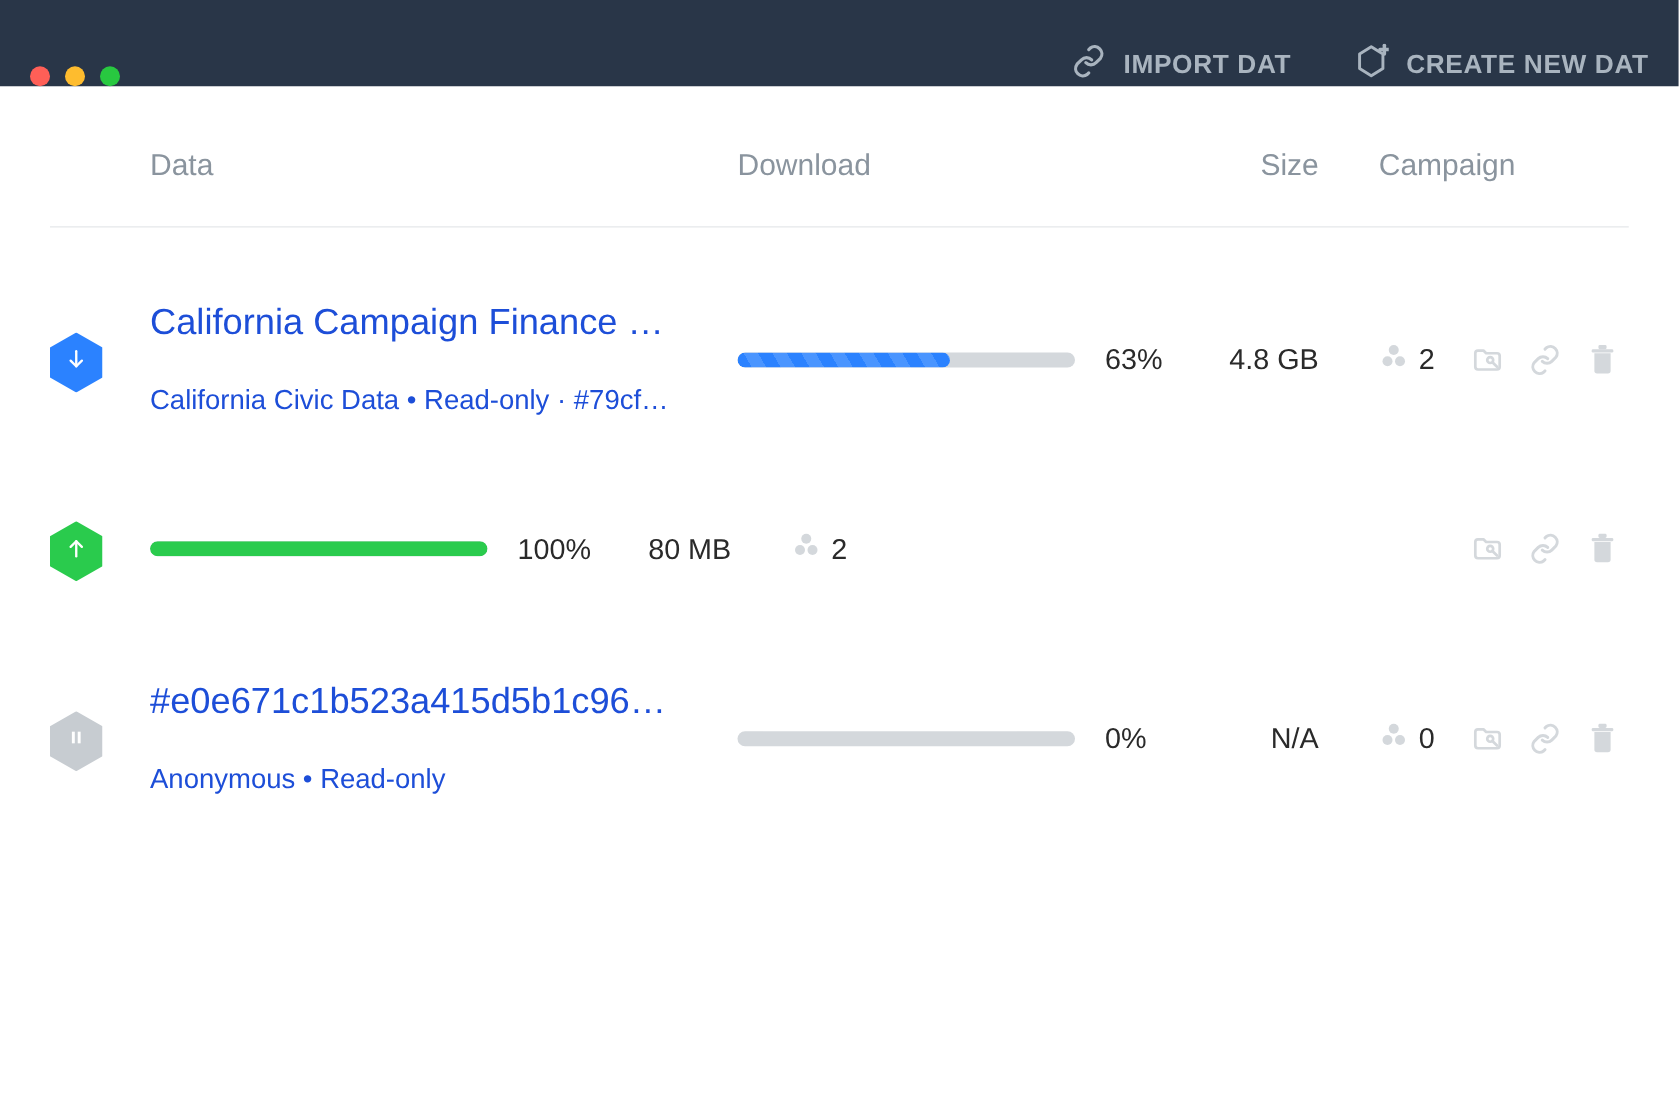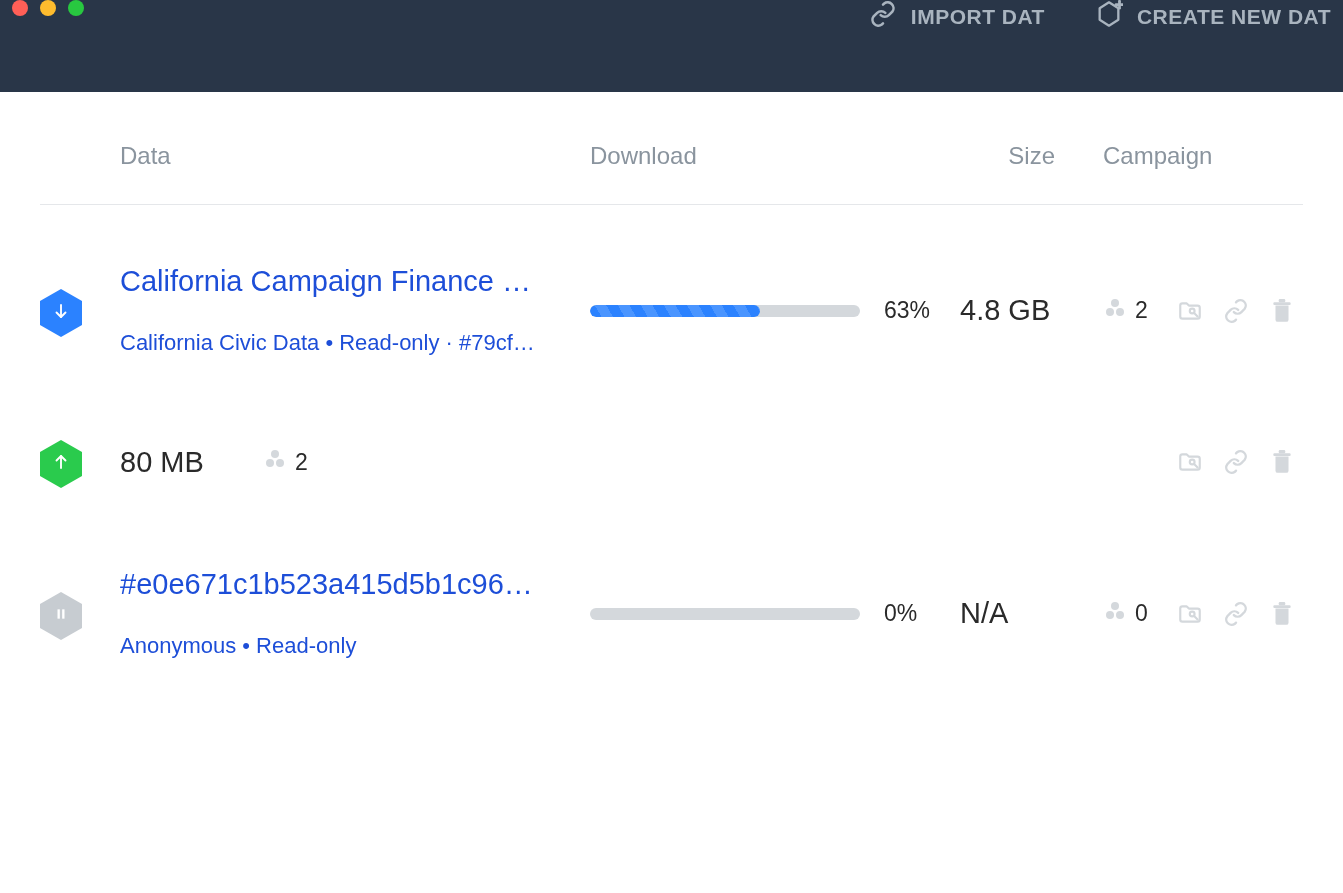--- a/index.html
+++ b/index.html
@@ -5,24 +5,24 @@
   * { box-sizing: border-box; margin: 0; padding: 0; }
   body {
     font-family: -apple-system, BlinkMacSystemFont, "Segoe UI", Helvetica, Arial, sans-serif;
     background: #fff;
     width: 1343px;
     height: 893px;
     overflow: hidden;
   }
   .titlebar {
     background: #293648;
-    height: 92px;
-    display: flex;
-    align-items: flex-start;
-    padding: 0 12px;
+    height: 69px;
+    display: flex;
+    align-items: flex-end;
+    padding: 0 24px;
   }
   .traffic-lights {
     display: flex;
     gap: 12px;
     align-items: center;
   }
   .traffic-light {
     width: 16px;
     height: 16px;
     border-radius: 50%;
@@ -123,22 +123,22 @@
       60deg,
       #2b82ff 0px, #2b82ff 10px,
       #4a95ff 10px, #4a95ff 20px
     );
   }
   .progress-fill.green { background: #2acb4d; }
   .progress-fill.gray { background: #d4d8dc; }
   .progress-pct { font-size: 23px; color: #2a2a2a; }
   .row-size {
     flex: 0 0 95px;
-    text-align: left;
-    font-size: 29px;
+    text-align: right;
+    font-size: 23px;
     color: #2a2a2a;
   }
   .row-network {
     flex: 0 0 120px;
     padding-left: 48px;
     display: flex;
     align-items: center;
     gap: 8px;
     font-size: 23px;
     color: #2a2a2a;
@@ -260,20 +260,26 @@
       <div class="hexagon">
         <svg class="hex-bg" viewBox="0 0 42 48">
               <polygon points="21,0 42,12 42,36 21,48 0,36 0,12" fill="#2acb4d"></polygon>
             </svg>
         <span class="hex-inner"><svg width="18" height="18" viewBox="0 0 24 24" fill="none" stroke="white" stroke-width="2.5" stroke-linecap="round" stroke-linejoin="round">
                 <line x1="12" y1="20" x2="12" y2="4"></line>
                 <polyline points="6 10 12 4 18 10"></polyline>
               </svg></span>
       </div>
     </div>
+    <div class="row-download">
+      <div class="progress-track">
+        <div class="progress-fill green" style="width:100%"></div>
+      </div>
+      <div class="progress-pct">100%</div>
+    </div>
     <div class="row-size">80 MB</div>
     <div class="row-network">
       <span class="peers-icon"><svg width="24" height="24" viewBox="0 0 24 24" fill="currentColor">
               <circle cx="12" cy="7" r="4"></circle>
               <circle cx="7" cy="16" r="4"></circle>
               <circle cx="17" cy="16" r="4"></circle>
             </svg></span>
       <span>2</span>
     </div>
     <div class="row-actions">

